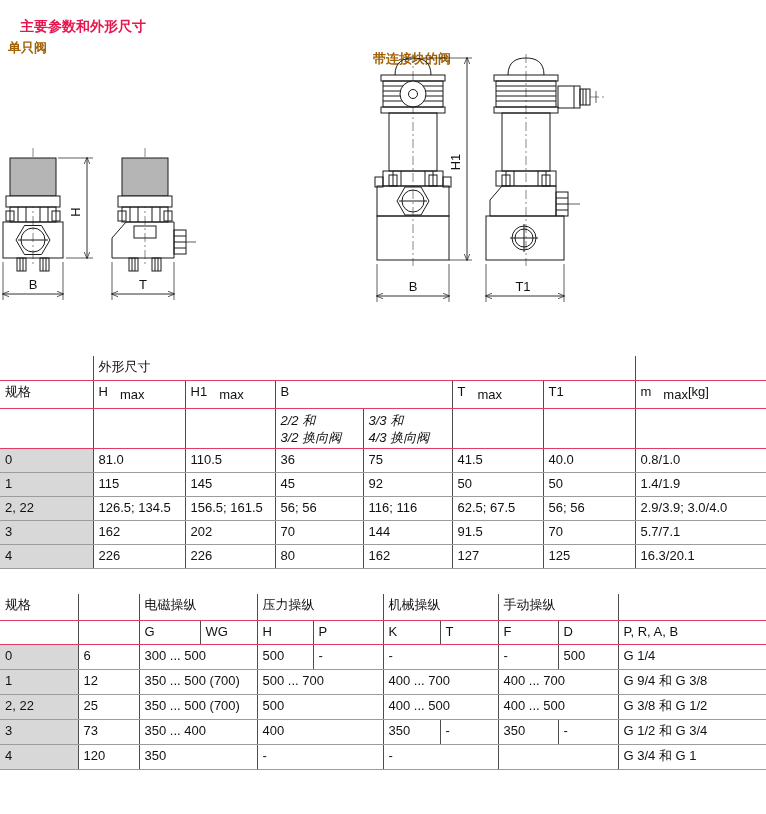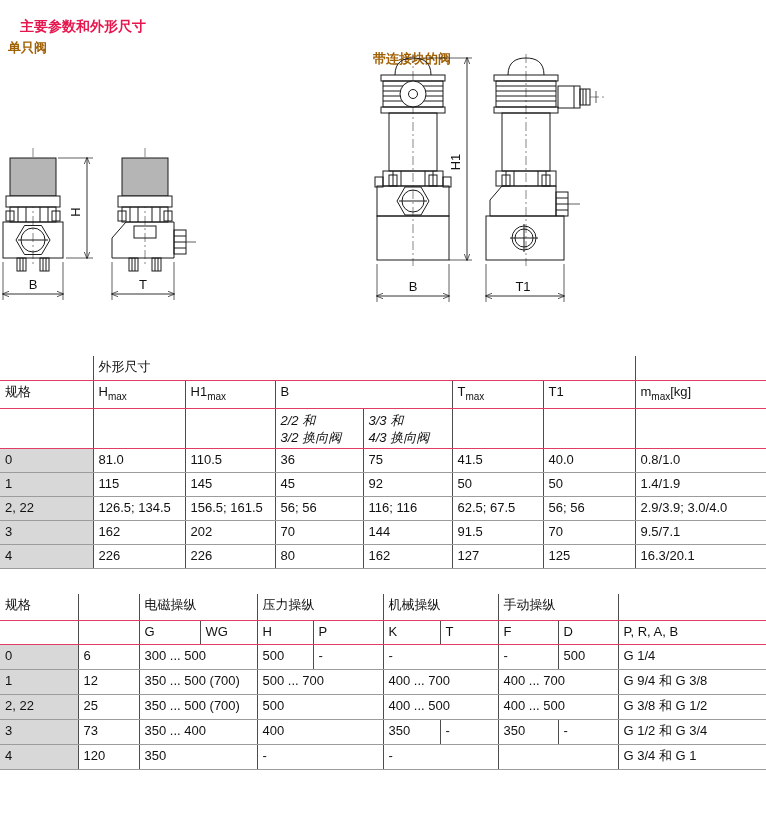--- a/index.html
+++ b/index.html
@@ -24,21 +24,21 @@
   .draw .dim{stroke:#1b1b1b;stroke-width:0.9;}
   .draw .ext{stroke:#1b1b1b;stroke-width:0.7;}
   .draw text{font:13px "Liberation Sans",sans-serif;fill:#111;stroke:none;}
   table{position:absolute;left:0;width:766px;border-collapse:collapse;table-layout:fixed;font-size:13px;}
   td{padding:3px 2px 0 5px;vertical-align:top;white-space:nowrap;overflow:hidden;line-height:16px;}
   td div{line-height:17px;font-style:italic;}
   .vl{border-left:1px solid var(--vline);}
   tr.redb > td{border-bottom:1px solid var(--red-line);}
   tr.data > td{border-bottom:1px solid var(--gray-line);}
   td.spec{background:var(--spec-bg);}
-  sub{font-size:10px;}
+  sub{font-size:13px;margin-left:12px;}
   .t1 tr.grp{height:24px;} .t1 tr.hdr{height:28px;} .t1 tr.sub{height:40px;}
   .t1 tr.data{height:24px;}
   .t2 tr.ha{height:46px;} .t2 tr.ha td{padding-top:6px;}
   .t2 tr.hb{height:26px;} .t2 tr.hc{height:24px;} .t2 tr.data{height:25px;}
 </style>
 </head>
 <body>
 
 <h1 class="heading">主要参数和外形尺寸</h1>
 
@@ -270,21 +270,21 @@
     <td class="vl">2.9/3.9; 3.0/4.0</td>
   </tr>
   <tr class="data">
     <td class="spec">3</td>
     <td class="vl">162</td>
     <td class="vl">202</td>
     <td class="vl">70</td>
     <td class="vl">144</td>
     <td class="vl">91.5</td>
     <td class="vl">70</td>
-    <td class="vl">9.5/7.1</td>
+    <td class="vl">5.7/7.1</td>
   </tr>
   <tr class="data">
     <td class="spec">4</td>
     <td class="vl">226</td>
     <td class="vl">226</td>
     <td class="vl">80</td>
     <td class="vl">162</td>
     <td class="vl">127</td>
     <td class="vl">125</td>
     <td class="vl">16.3/20.1</td>

